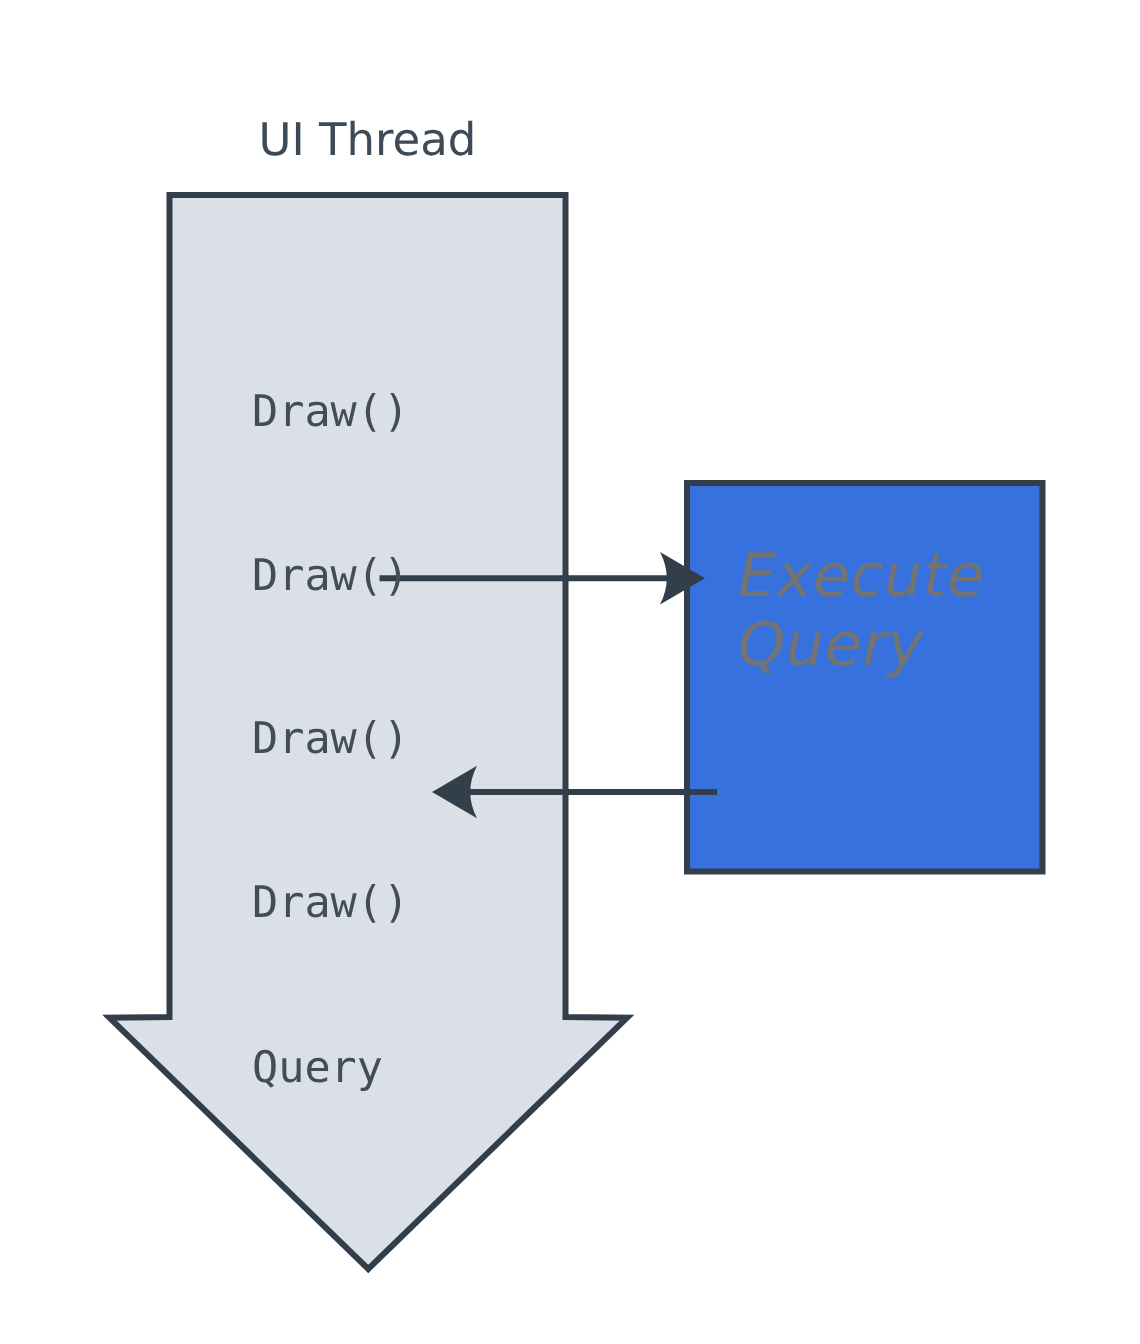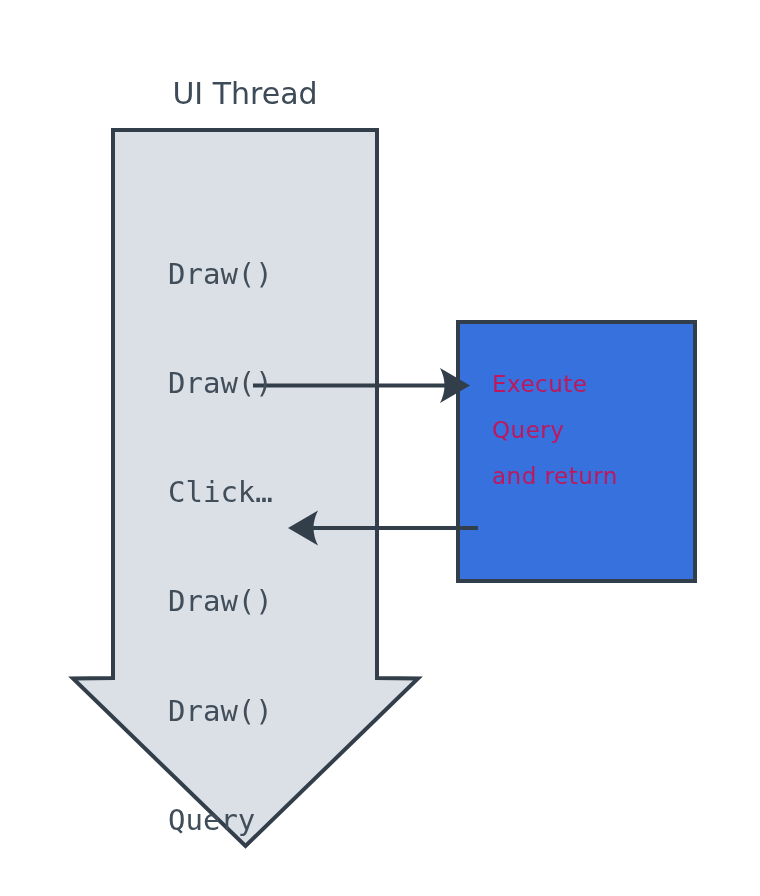--- a/index.html
+++ b/index.html
@@ -44,25 +44,26 @@
     font-size: 29px;
     line-height: 36.4px;
     color: #414e5a;
     white-space: pre;
   }
   .worker-body {
     position: absolute;
     left: 492px;
     top: 361px;
     width: 200px;
-    font-size: 23px;
+    font-size: 40px;
     line-height: 46px;
     letter-spacing: 0.5px;
-    color: #be185d;
+    color: #737373;
     white-space: nowrap;
+    font-style: italic;
   }
 </style>
 </head>
 <body>
 
 <div class="canvas">
 
   <svg class="layer" viewBox="0 0 760 896" xmlns="http://www.w3.org/2000/svg">
 
     <polygon class="shape" points="113,130 377,130 377,678 418,678.5 245.5,846 73,678.5 113,678" fill="#dbe0e6"></polygon>
@@ -79,34 +80,32 @@
       <path d="M288,528 L318,510.5 Q309,528 318,545.5 Z" fill="#333e4b"></path>
     </g>
   </svg>
 
   <div class="thread-title ui">UI Thread</div>
 
 
   <div class="call-list">
     <div>Draw()</div>
     <div>Draw()</div>
-    <div>Click…</div>
     <div>Draw()</div>
     <div>Draw()</div>
     <div>Query</div>
     
     
     
     
     
     
     
     
     
   </div>
 
   <div class="worker-body">
     <div>Execute</div>
     <div>Query</div>
-    <div>and return</div>
   </div>
 
 </div>
 
 </body></html>

